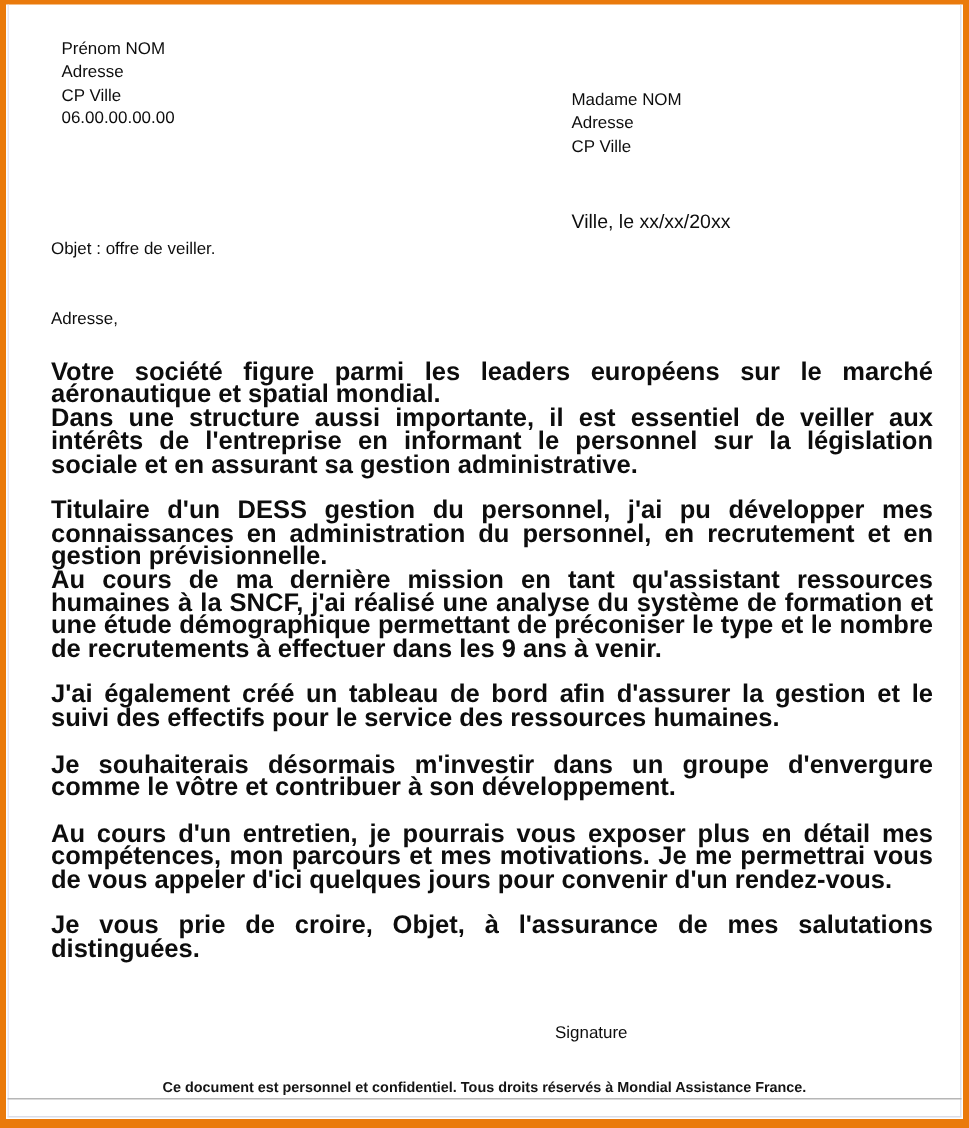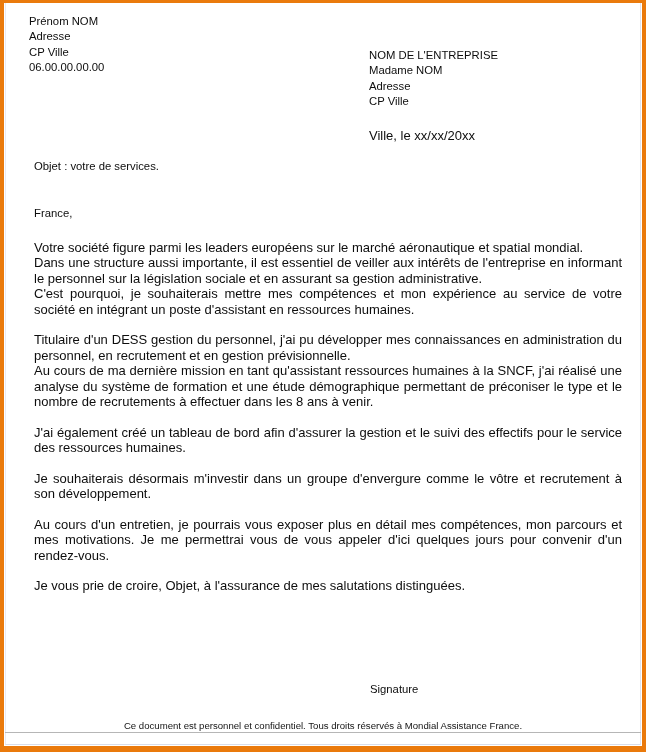--- a/index.html
+++ b/index.html
@@ -34,21 +34,21 @@
     border-bottom: 1px solid #d9dde9;
     pointer-events: none;
   }
 
   .sheet {
     position: absolute;
     left: 0;
     top: 0;
     right: 0;
     bottom: 0;
-    padding: 0;
+    padding: 12px;
   }
 
   
   .header {
     position: relative;
     height: 133px;
   }
 
   .sender {
     position: absolute;
@@ -107,26 +107,27 @@
   }
 
   .paragraphs {
     position: absolute;
     top: 237px;
     left: 0;
     width: 588px;
   }
 
   .para {
-    font-size: 13px;
+    font-size: 17px;
     line-height: 15.4px;
     color: #0d0d0d;
     text-align: justify;
     margin: 0 0 15.3px 0;
     hyphens: none;
+    font-weight: bold;
   }
 
   .para:last-child { margin-bottom: 0; }
 
   .para .line-break { display: block; }
 
   .signature {
     position: absolute;
     top: 679px;
     left: 366px;
@@ -148,68 +149,66 @@
 
   .footer-note {
     position: absolute;
     left: 0;
     right: 0;
     bottom: 14px;
     text-align: center;
     font-size: 9.6px;
     line-height: 12px;
     color: #141414;
-    font-weight: normal;
+    font-weight: bold;
   }
 </style>
 </head>
 <body>
 
 <div class="page">
   <div class="inner-frame"></div>
 
   <div class="sheet">
 
     <div class="header">
 
       <div class="sender">
         <div>Prénom NOM</div>
         <div>Adresse</div>
         <div>CP Ville</div>
         <div>06.00.00.00.00</div>
       </div>
 
       <div class="recipient">
-        <div>NOM DE L'ENTREPRISE</div>
         <div>Madame NOM</div>
         <div>Adresse</div>
         <div>CP Ville</div>
       </div>
 
       <div class="dateline">Ville, le xx/xx/20xx</div>
     </div>
 
     <div class="body-area">
-      <div class="subject">Objet : votre de services.</div>
-      <div class="salutation">France,</div>
+      <div class="subject">Objet : offre de veiller.</div>
+      <div class="salutation">Adresse,</div>
       <div class="paragraphs">
           <p class="para">
             <span class="line-break">Votre société figure parmi les leaders européens sur le marché aéronautique et spatial mondial.</span>
             <span class="line-break">Dans une structure aussi importante, il est essentiel de veiller aux intérêts de l'entreprise en informant le personnel sur la législation sociale et en assurant sa gestion administrative.</span>
-            <span class="line-break">C'est pourquoi, je souhaiterais mettre mes compétences et mon expérience au service de votre société en intégrant un poste d'assistant en ressources humaines.</span>
           </p>
           <p class="para">
             <span class="line-break">Titulaire d'un DESS gestion du personnel, j'ai pu développer mes connaissances en administration du personnel, en recrutement et en gestion prévisionnelle.</span>
-            <span class="line-break">Au cours de ma dernière mission en tant qu'assistant ressources humaines à la SNCF, j'ai réalisé une analyse du système de formation et une étude démographique permettant de préconiser le type et le nombre de recrutements à effectuer dans les 8 ans à venir.</span>
+            <span class="line-break">Au cours de ma dernière mission en tant qu'assistant ressources humaines à la SNCF, j'ai réalisé une analyse du système de formation et une étude démographique permettant de préconiser le type et le nombre de recrutements à effectuer dans les 9 ans à venir.</span>
           </p>
           <p class="para">
             <span class="line-break">J'ai également créé un tableau de bord afin d'assurer la gestion et le suivi des effectifs pour le service des ressources humaines.</span>
           </p>
           <p class="para">
-            <span class="line-break">Je souhaiterais désormais m'investir dans un groupe d'envergure comme le vôtre et recrutement à son développement.</span>
+            <span class="line-break">Je souhaiterais désormais m'investir dans un groupe d'envergure comme le vôtre et contribuer à son développement.</span>
           </p>
           <p class="para">
             <span class="line-break">Au cours d'un entretien, je pourrais vous exposer plus en détail mes compétences, mon parcours et mes motivations. Je me permettrai vous de vous appeler d'ici quelques jours pour convenir d'un rendez-vous.</span>
           </p>
           <p class="para">
             <span class="line-break">Je vous prie de croire, Objet, à l'assurance de mes salutations distinguées.</span>
           </p>
         </div>
     </div>
 

